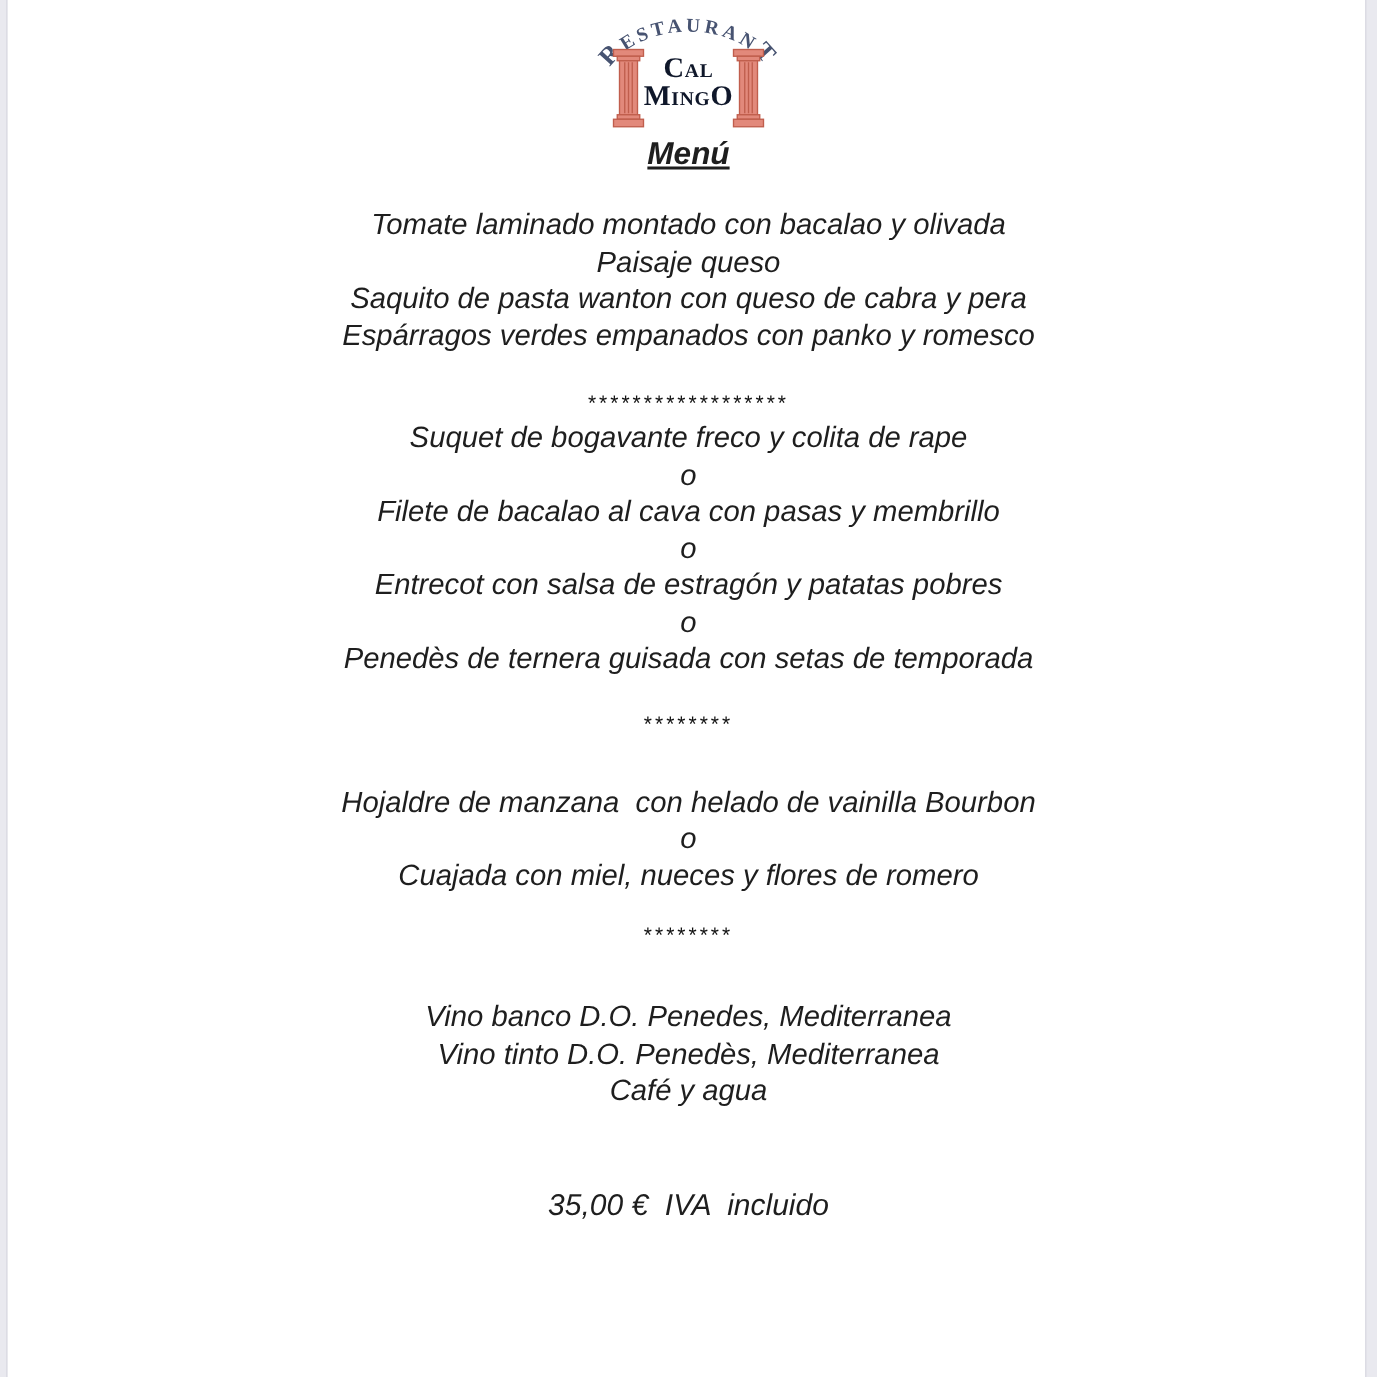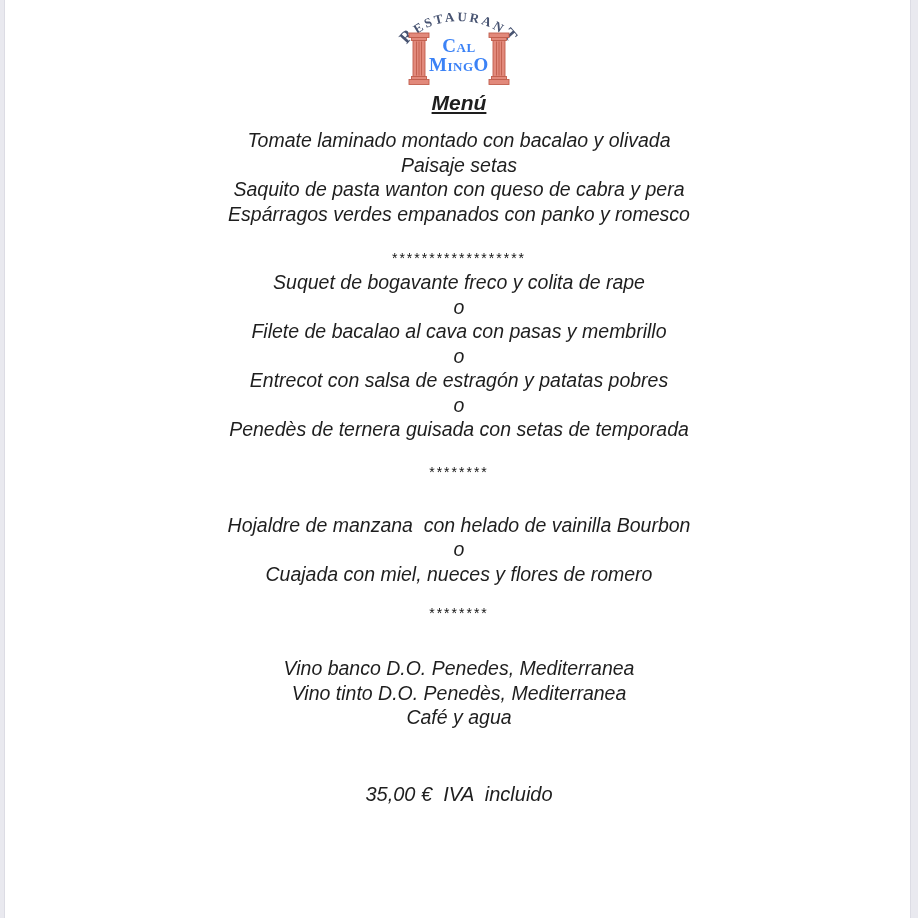--- a/index.html
+++ b/index.html
@@ -20,21 +20,21 @@
     position: relative;
     width: 126px; height: 84px;
     margin: 6px auto 0 auto;
   }
   .logo-svg { display: block; }
   .logo-name {
     position: absolute; left: 0; right: 0;
     font-family: "Liberation Serif", serif;
     font-variant: small-caps;
     font-weight: bold;
-    color: #3b82f6;
+    color: #0f172a;
     line-height: 19px;
     letter-spacing: 0.5px;
   }
   .logo-name-1 { top: 30px; font-size: 19px; }
   .logo-name-2 { top: 49px; font-size: 19px; }
 
   .menu-title {
     margin-top: 0;
     font-size: 21px;
     line-height: 26px;
@@ -48,21 +48,21 @@
     font-size: 19.5px;
     line-height: 24.5px;
     white-space: pre-wrap;
   }
   .separator {
     font-size: 14px;
     line-height: 24px;
     letter-spacing: 2px;
     color: #111;
   }
-  .sec-starters { margin-top: 12px; }
+  .sec-starters { margin-top: 22px; }
   .sep-1 { margin-top: 20px; }
   .sec-mains { }
   .sep-2 { margin-top: 18px; }
   .sec-desserts { margin-top: 29px; }
   .sep-3 { margin-top: 15px; }
   .sec-drinks { margin-top: 31px; }
   .price-line {
     margin-top: 52px;
     font-style: italic;
     font-size: 20px;
@@ -111,21 +111,21 @@
       </g>
     </svg>
     <div class="logo-name logo-name-1">Cal</div>
     <div class="logo-name logo-name-2">MingO</div>
   </div>
 
   <div class="menu-title">Menú</div>
 
   <div class="sec-starters">
     <div class="menu-line">Tomate laminado montado con bacalao y olivada</div>
-    <div class="menu-line">Paisaje setas</div>
+    <div class="menu-line">Paisaje queso</div>
     <div class="menu-line">Saquito de pasta wanton con queso de cabra y pera</div>
     <div class="menu-line">Espárragos verdes empanados con panko y romesco</div>
   </div>
 
   <div class="separator sep-1">******************</div>
 
   <div class="sec-mains">
     <div class="menu-line">Suquet de bogavante freco y colita de rape</div>
     <div class="menu-line">o</div>
     <div class="menu-line">Filete de bacalao al cava con pasas y membrillo</div>

